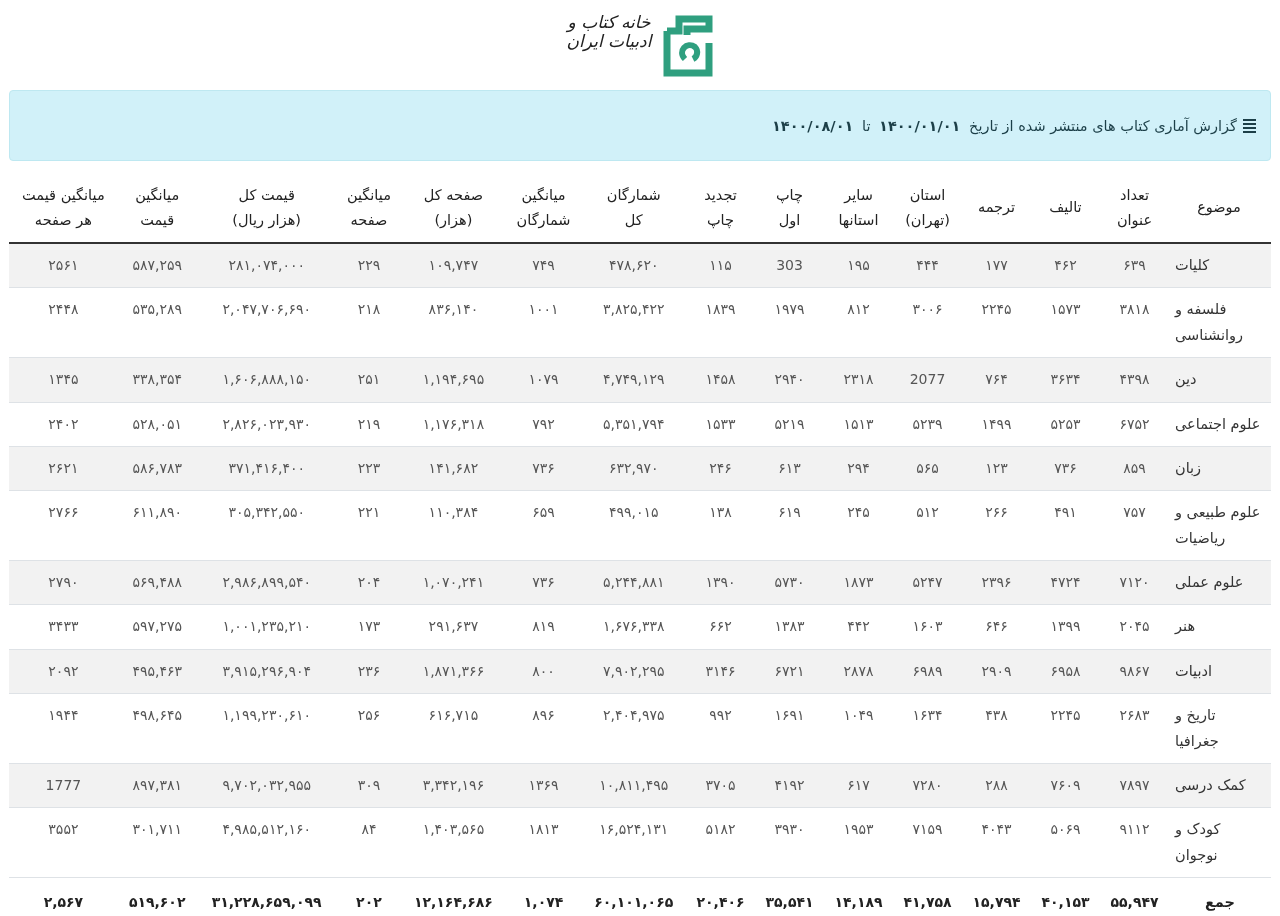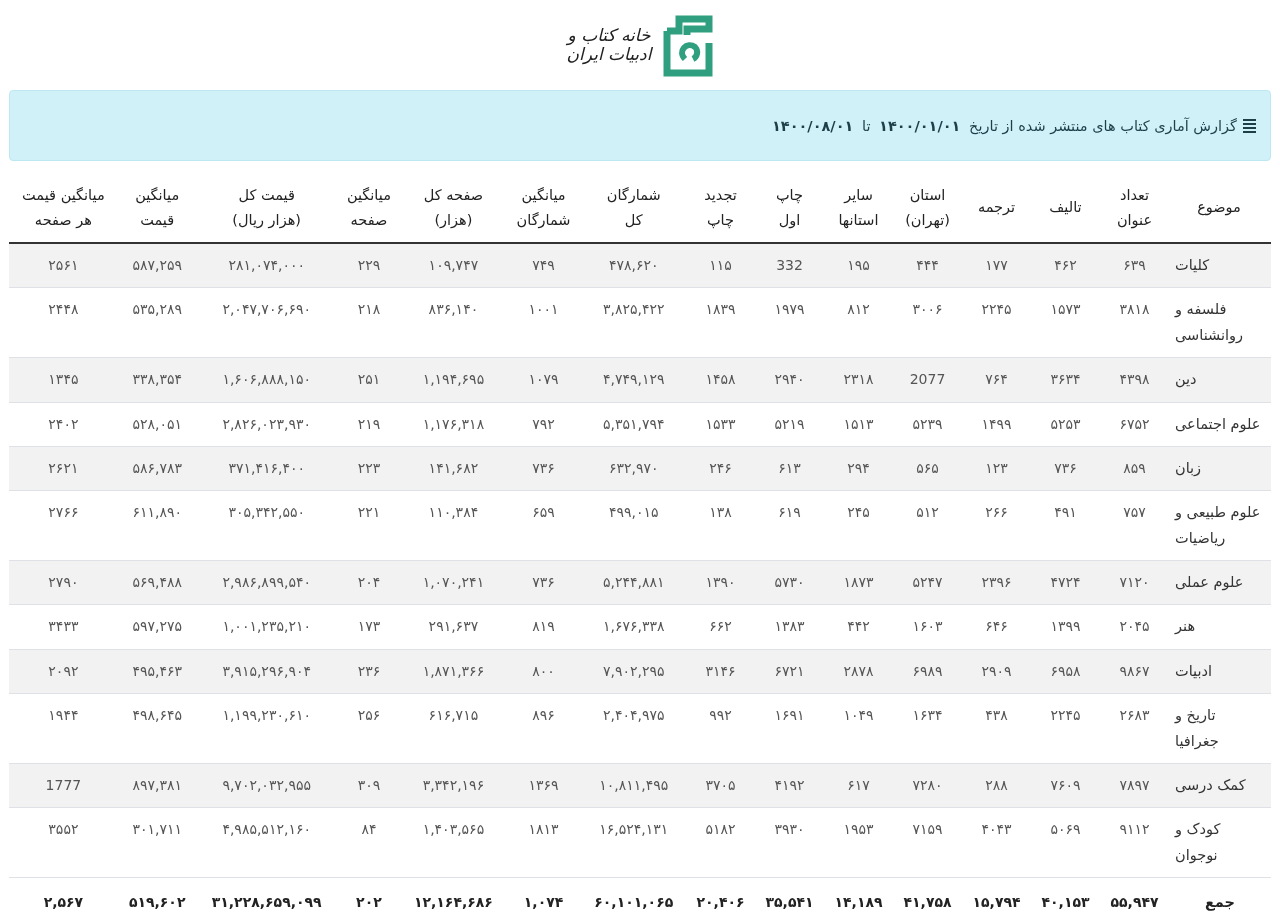--- a/index.html
+++ b/index.html
@@ -5,21 +5,21 @@
     * { box-sizing: border-box; margin: 0; padding: 0; }
     html, body { width: 1280px; background: #ffffff; }
     body {
       font-family: "DejaVu Sans", "Liberation Sans", sans-serif;
       color: #212529;
       font-size: 14px;
       direction: rtl;
     }
     .page { width: 1280px; padding: 0 9px; }
     .logo-wrap { height: 90px; display: flex; justify-content: center; align-items: center; }
-    .logo { display: flex; align-items: center; gap: 12px; direction: ltr; }
+    .logo { display: flex; align-items: flex-start; gap: 12px; direction: ltr; }
     .logo-text {
       font-family: "DejaVu Serif", "Liberation Serif", serif;
       font-size: 17px; color: #222; font-style: italic; line-height: 1.1;
       direction: rtl; text-align: center;
     }
     .alert-info {
       background: #d1f1f9;
       border: 1px solid #bee8f1;
       border-radius: 4px;
       height: 71px;
@@ -160,21 +160,21 @@
         </tr>
     </thead>
     <tbody id="table-body">
         <tr class="striped">
           <td class="first">کلیات</td>
           <td>۶۳۹</td>
           <td>۴۶۲</td>
           <td>۱۷۷</td>
           <td>۴۴۴</td>
           <td>۱۹۵</td>
-          <td>332</td>
+          <td>303</td>
           <td>۱۱۵</td>
           <td>۴۷۸,۶۲۰</td>
           <td>۷۴۹</td>
           <td>۱۰۹,۷۴۷</td>
           <td>۲۲۹</td>
           <td>۲۸۱,۰۷۴,۰۰۰</td>
           <td>۵۸۷,۲۵۹</td>
           <td>۲۵۶۱</td>
         </tr>
         <tr>

